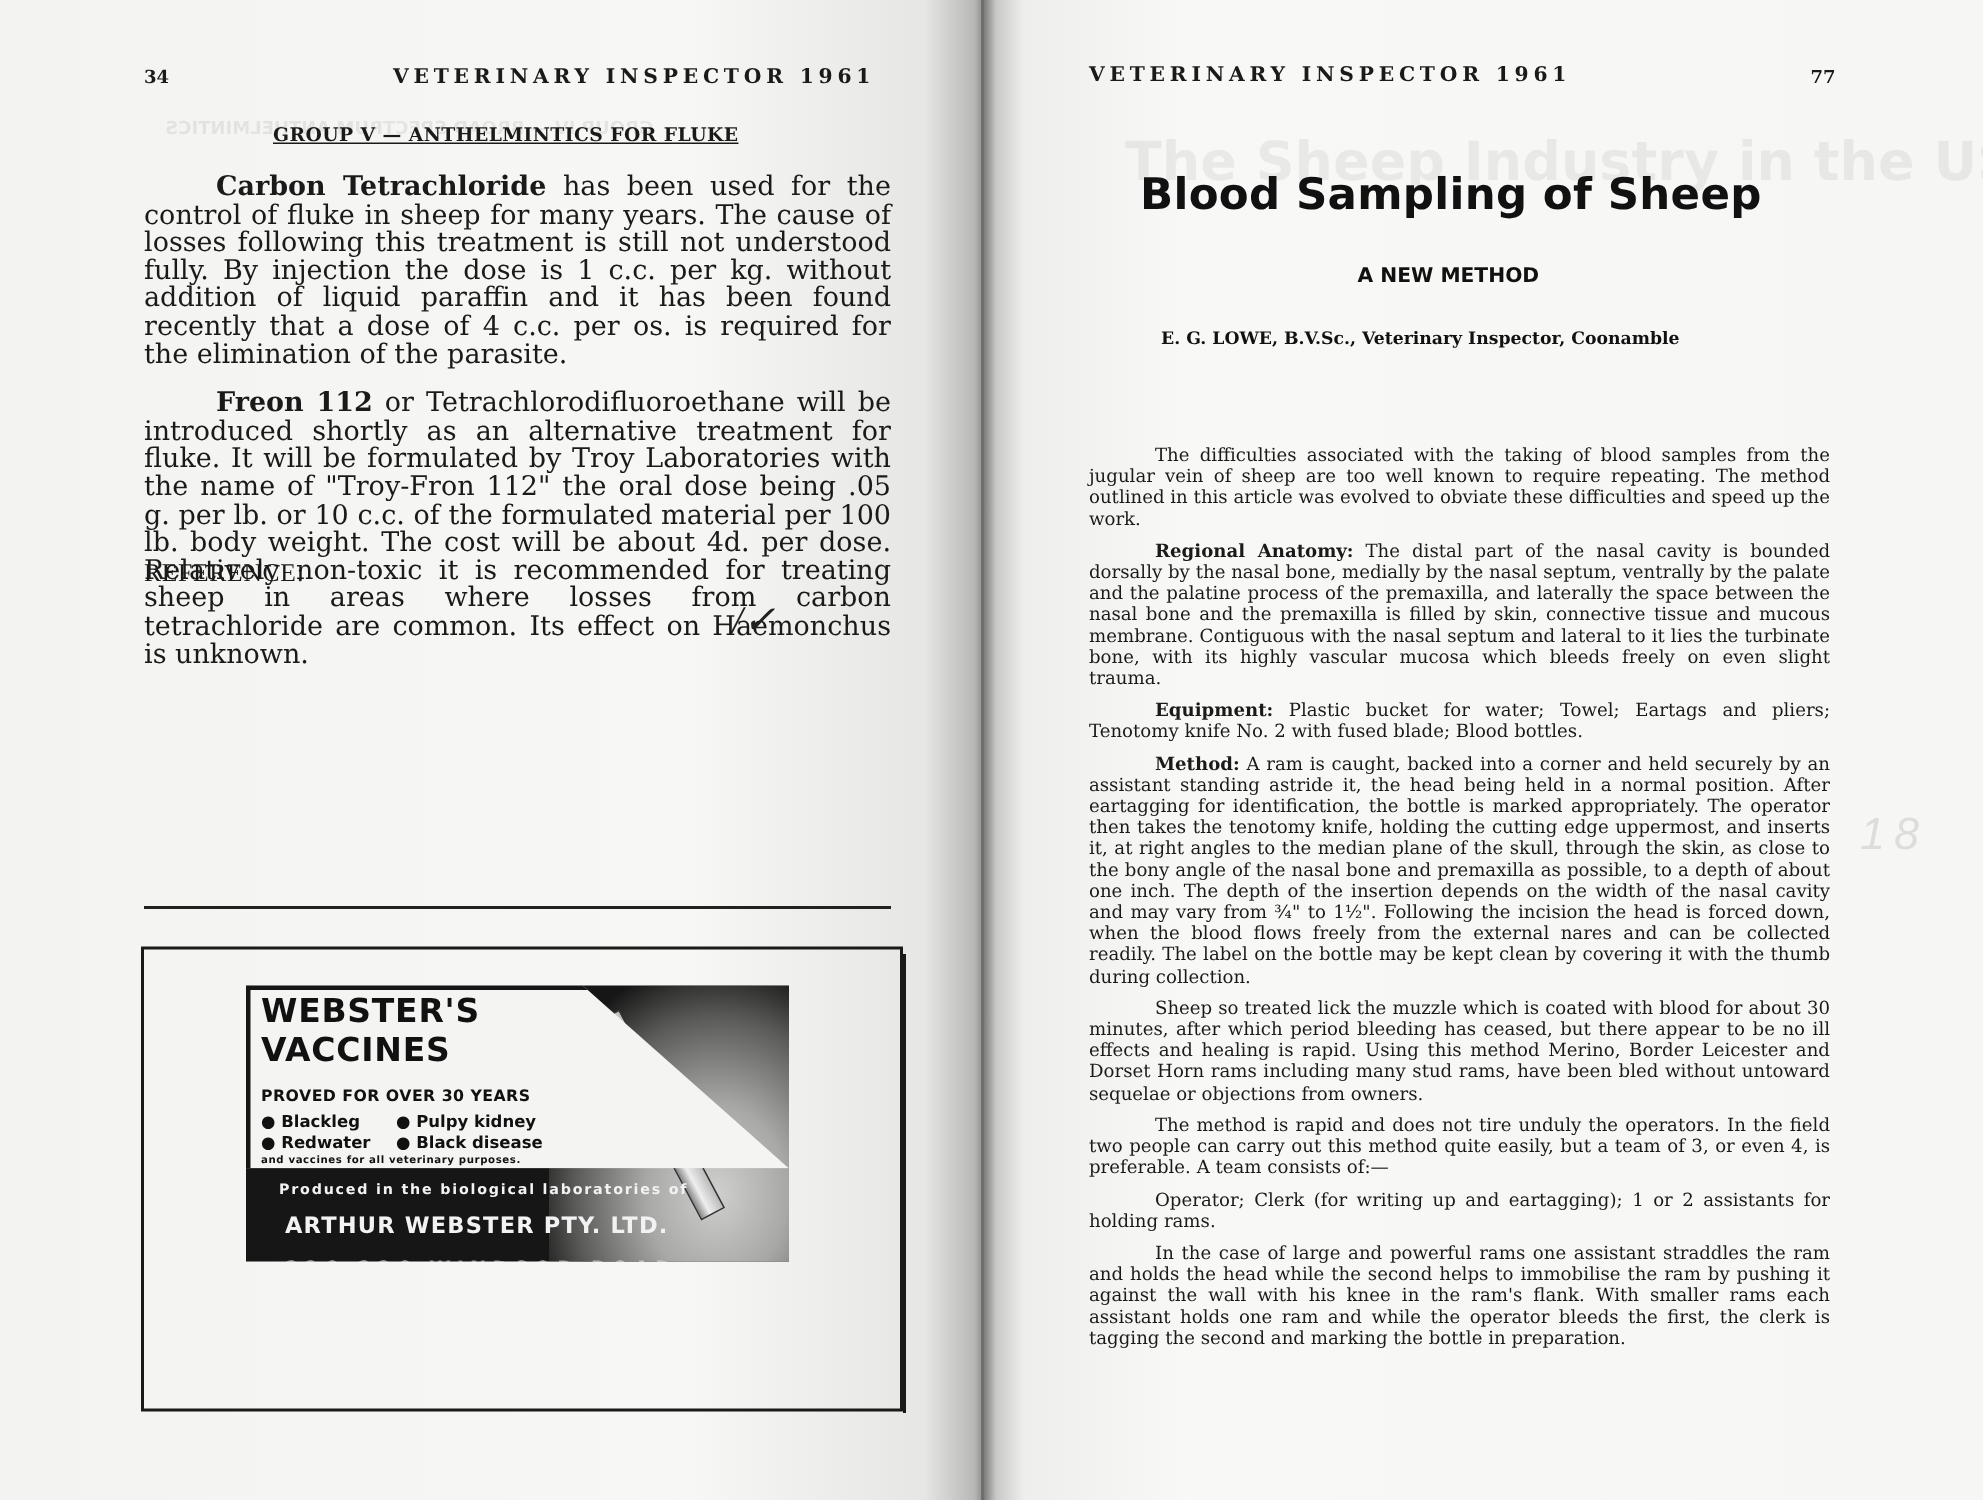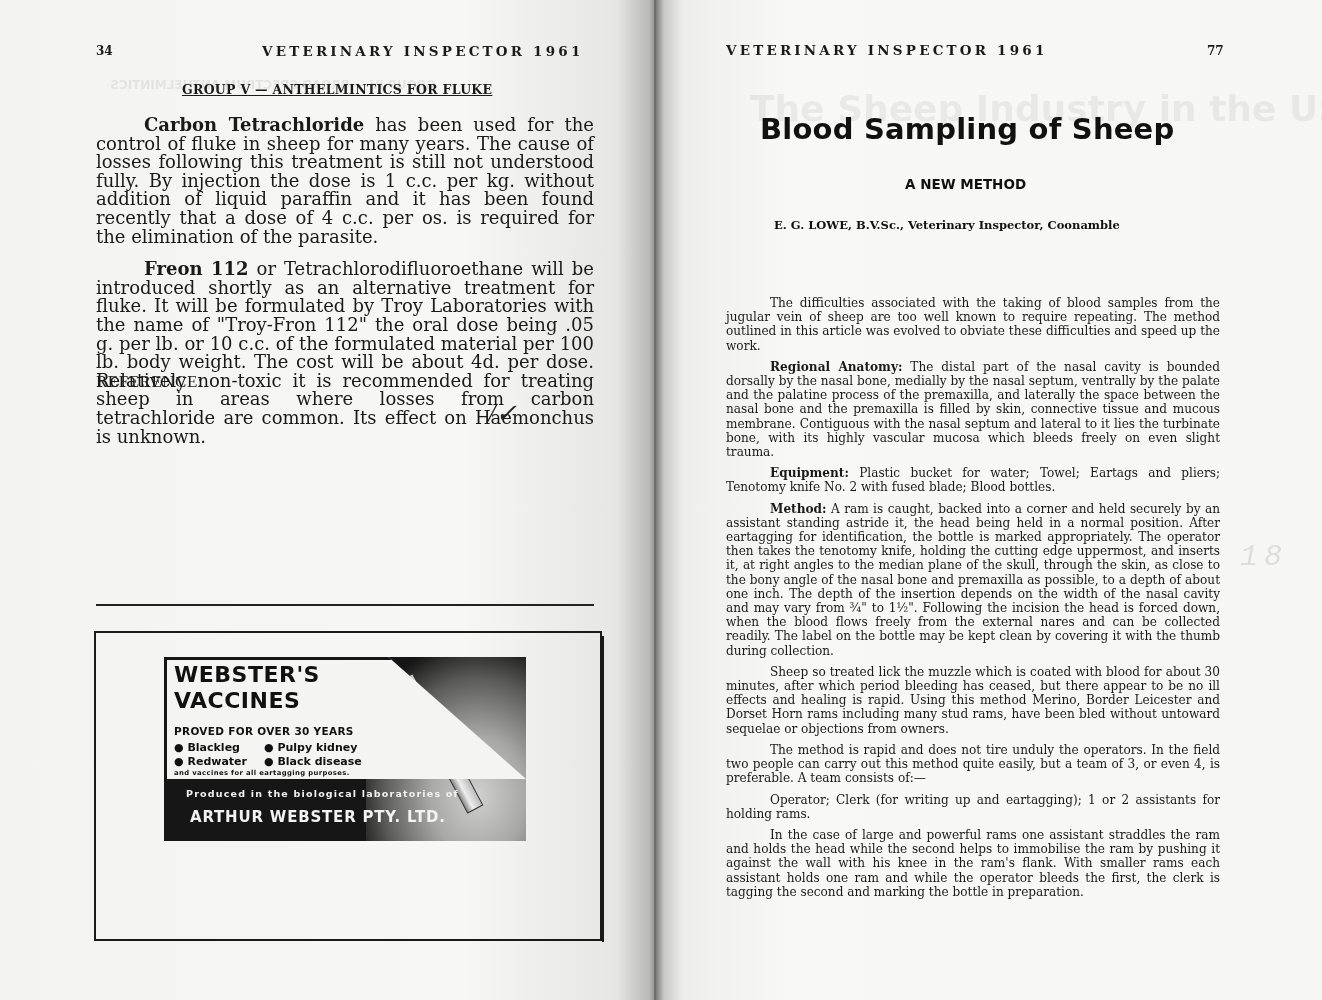--- a/index.html
+++ b/index.html
@@ -52,21 +52,21 @@
   .ad-company { left: 26px; top: 151px; font-size: 15px; letter-spacing: 0.8px; }
   .ad-addr1 { left: 26px; top: 182px; font-size: 13px; letter-spacing: 4px; }
   .ad-addr2 { left: 26px; top: 210px; font-size: 13px; letter-spacing: 7px; }
   .ad-phone { left: 26px; top: 239px; font-size: 9px; letter-spacing: 0.4px; }
   .ad-tele { left: 124px; top: 239px; font-size: 9px; letter-spacing: 0.5px; }
 
   
   .article-title { position: absolute; left: 760px; top: 112px; font-family: "DejaVu Sans", sans-serif; font-weight: bold; font-size: 29px; letter-spacing: 0.2px; color: #111; }
   .article-subtitle { position: absolute; left: 905px; top: 176px; font-family: "DejaVu Sans", sans-serif; font-weight: bold; font-size: 13.5px; color: #111; }
   .article-byline { position: absolute; left: 774px; top: 218px; font-family: "DejaVu Serif", serif; font-weight: bold; font-size: 11.5px; color: #111; }
-  .margin-note { position: absolute; left: 1240px; top: 540px; font-family: Liberation Mono, monospace; font-style: italic; font-size: 30px; color: rgba(0,0,0,0.10); letter-spacing: 6px; text-align: center; }
+  .margin-note { position: absolute; left: 1240px; top: 540px; font-family: Liberation Sans, sans-serif; font-style: italic; font-size: 30px; color: rgba(0,0,0,0.10); letter-spacing: 6px; text-align: center; }
 </style>
 </head>
 <body>
 
 <div class="spread">
 
   <div class="page page-left">
     <div class="ghost" style="left:110px; top:78px; font-size:12px; transform:scaleX(-1);">GROUP IV — BROAD SPECTRUM ANTHELMINTICS</div>
 
     <div class="page-num" style="left:96px; top:44px;">34</div>
@@ -95,21 +95,21 @@
         <div class="ad-bullets">
           <div class="row">
             <div class="cell"><span>●</span> <span>Blackleg</span></div>
             <div class="cell" style="width:120px;"><span>●</span> <span>Pulpy kidney</span></div>
           </div>
           <div class="row">
             <div class="cell"><span>●</span> <span>Redwater</span></div>
             <div class="cell" style="width:120px;"><span>●</span> <span>Black disease</span></div>
           </div>
         </div>
-        <div class="ad-small">and vaccines for all eartagging purposes.</div>
+        <div class="ad-small">and vaccines for all veterinary purposes.</div>
         <div class="ad-white-text ad-produced">Produced in the biological laboratories of</div>
         <div class="ad-white-text ad-company">ARTHUR WEBSTER PTY. LTD.</div>
         <div class="ad-white-text ad-addr1">226-236 WINDSOR ROAD</div>
         <div class="ad-white-text ad-addr2">NORTHMEAD, N.S.W.</div>
         <div class="ad-white-text ad-phone">YA 4090</div>
         <div class="ad-white-text ad-tele">Telegrams: "Virus" Sydney</div>
       </div>
     </div>
   </div>
 

